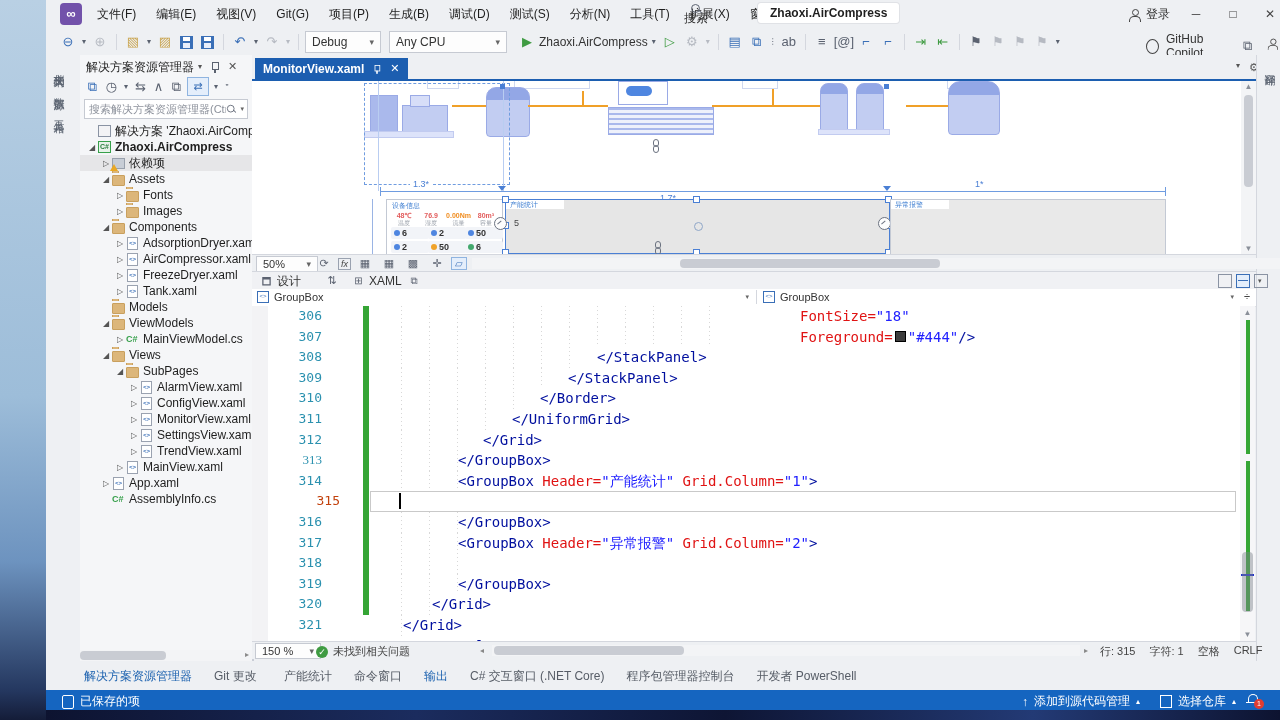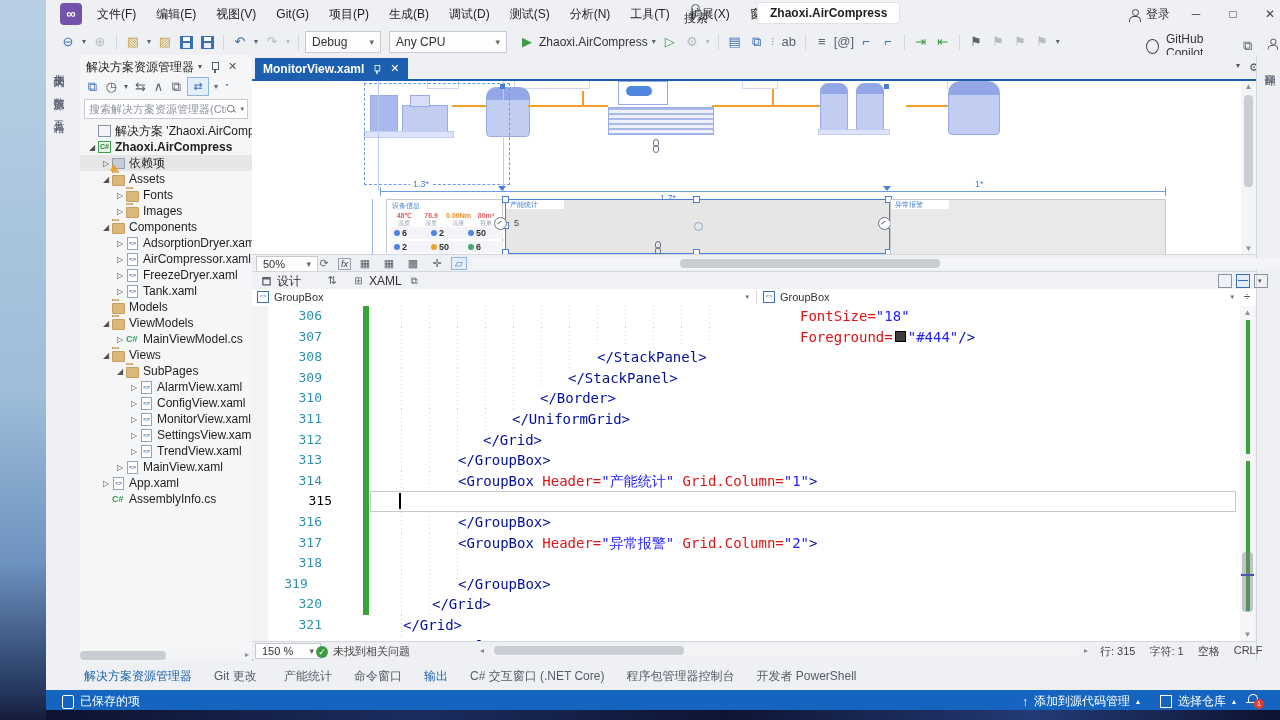--- a/index.html
+++ b/index.html
@@ -617,27 +617,27 @@
   <div id="editor" class="abs" style="left:252px;top:306px;width:988px;height:335px;background:#fff;overflow:hidden;">
     <div class="abs" style="left:0;top:0;width:16px;height:335px;background:#f3f3f5;"></div>
     <div id="gutter">
         <div class="lnum" style="top: 2px; left: 18px;">306</div>
         <div class="lnum" style="top: 22.6px; left: 18px;">307</div>
         <div class="lnum" style="top: 43.2px; left: 18px;">308</div>
         <div class="lnum" style="top: 63.8px; left: 18px;">309</div>
         <div class="lnum" style="top: 84.4px; left: 18px;">310</div>
         <div class="lnum" style="top: 105px; left: 18px;">311</div>
         <div class="lnum" style="top: 125.6px; left: 18px;">312</div>
-        <div class="lnum" style="top: 146.2px; left: 18px;">313</div>
+        <div class="lnum" style="top: 146.2px; left: 18px; font-family: Liberation Serif, serif;">313</div>
         <div class="lnum" style="top: 166.8px; left: 18px;">314</div>
-        <div class="lnum" style="top: 187.4px; left: 28px; color: #000000;">315</div>
+        <div class="lnum" style="top: 187.4px; left: 36px; color: #c2410c;">315</div>
         <div class="lnum" style="top: 208px; left: 18px;">316</div>
         <div class="lnum" style="top: 228.6px; left: 18px;">317</div>
         <div class="lnum" style="top: 249.2px; left: 18px;">318</div>
-        <div class="lnum" style="top: 269.8px; left: 18px; text-align: center;">319</div>
+        <div class="lnum" style="top: 269.8px; left: 18px;">319</div>
         <div class="lnum" style="top: 290.4px; left: 18px;">320</div>
         <div class="lnum" style="top: 311px; left: 18px;">321</div>
         <div class="lnum" style="top: 331.6px; left: 18px;">322</div>
       </div>
     <div id="changebars">
         <div style="position: absolute; left: 111px; top: 0px; width: 6px; height: 20.6px; background: rgb(53, 165, 53);"></div>
         <div style="position: absolute; left: 111px; top: 20.6px; width: 6px; height: 20.6px; background: rgb(53, 165, 53);"></div>
         <div style="position: absolute; left: 111px; top: 41.2px; width: 6px; height: 20.6px; background: rgb(53, 165, 53);"></div>
         <div style="position: absolute; left: 111px; top: 61.8px; width: 6px; height: 20.6px; background: rgb(53, 165, 53);"></div>
         <div style="position: absolute; left: 111px; top: 82.4px; width: 6px; height: 20.6px; background: rgb(53, 165, 53);"></div>

